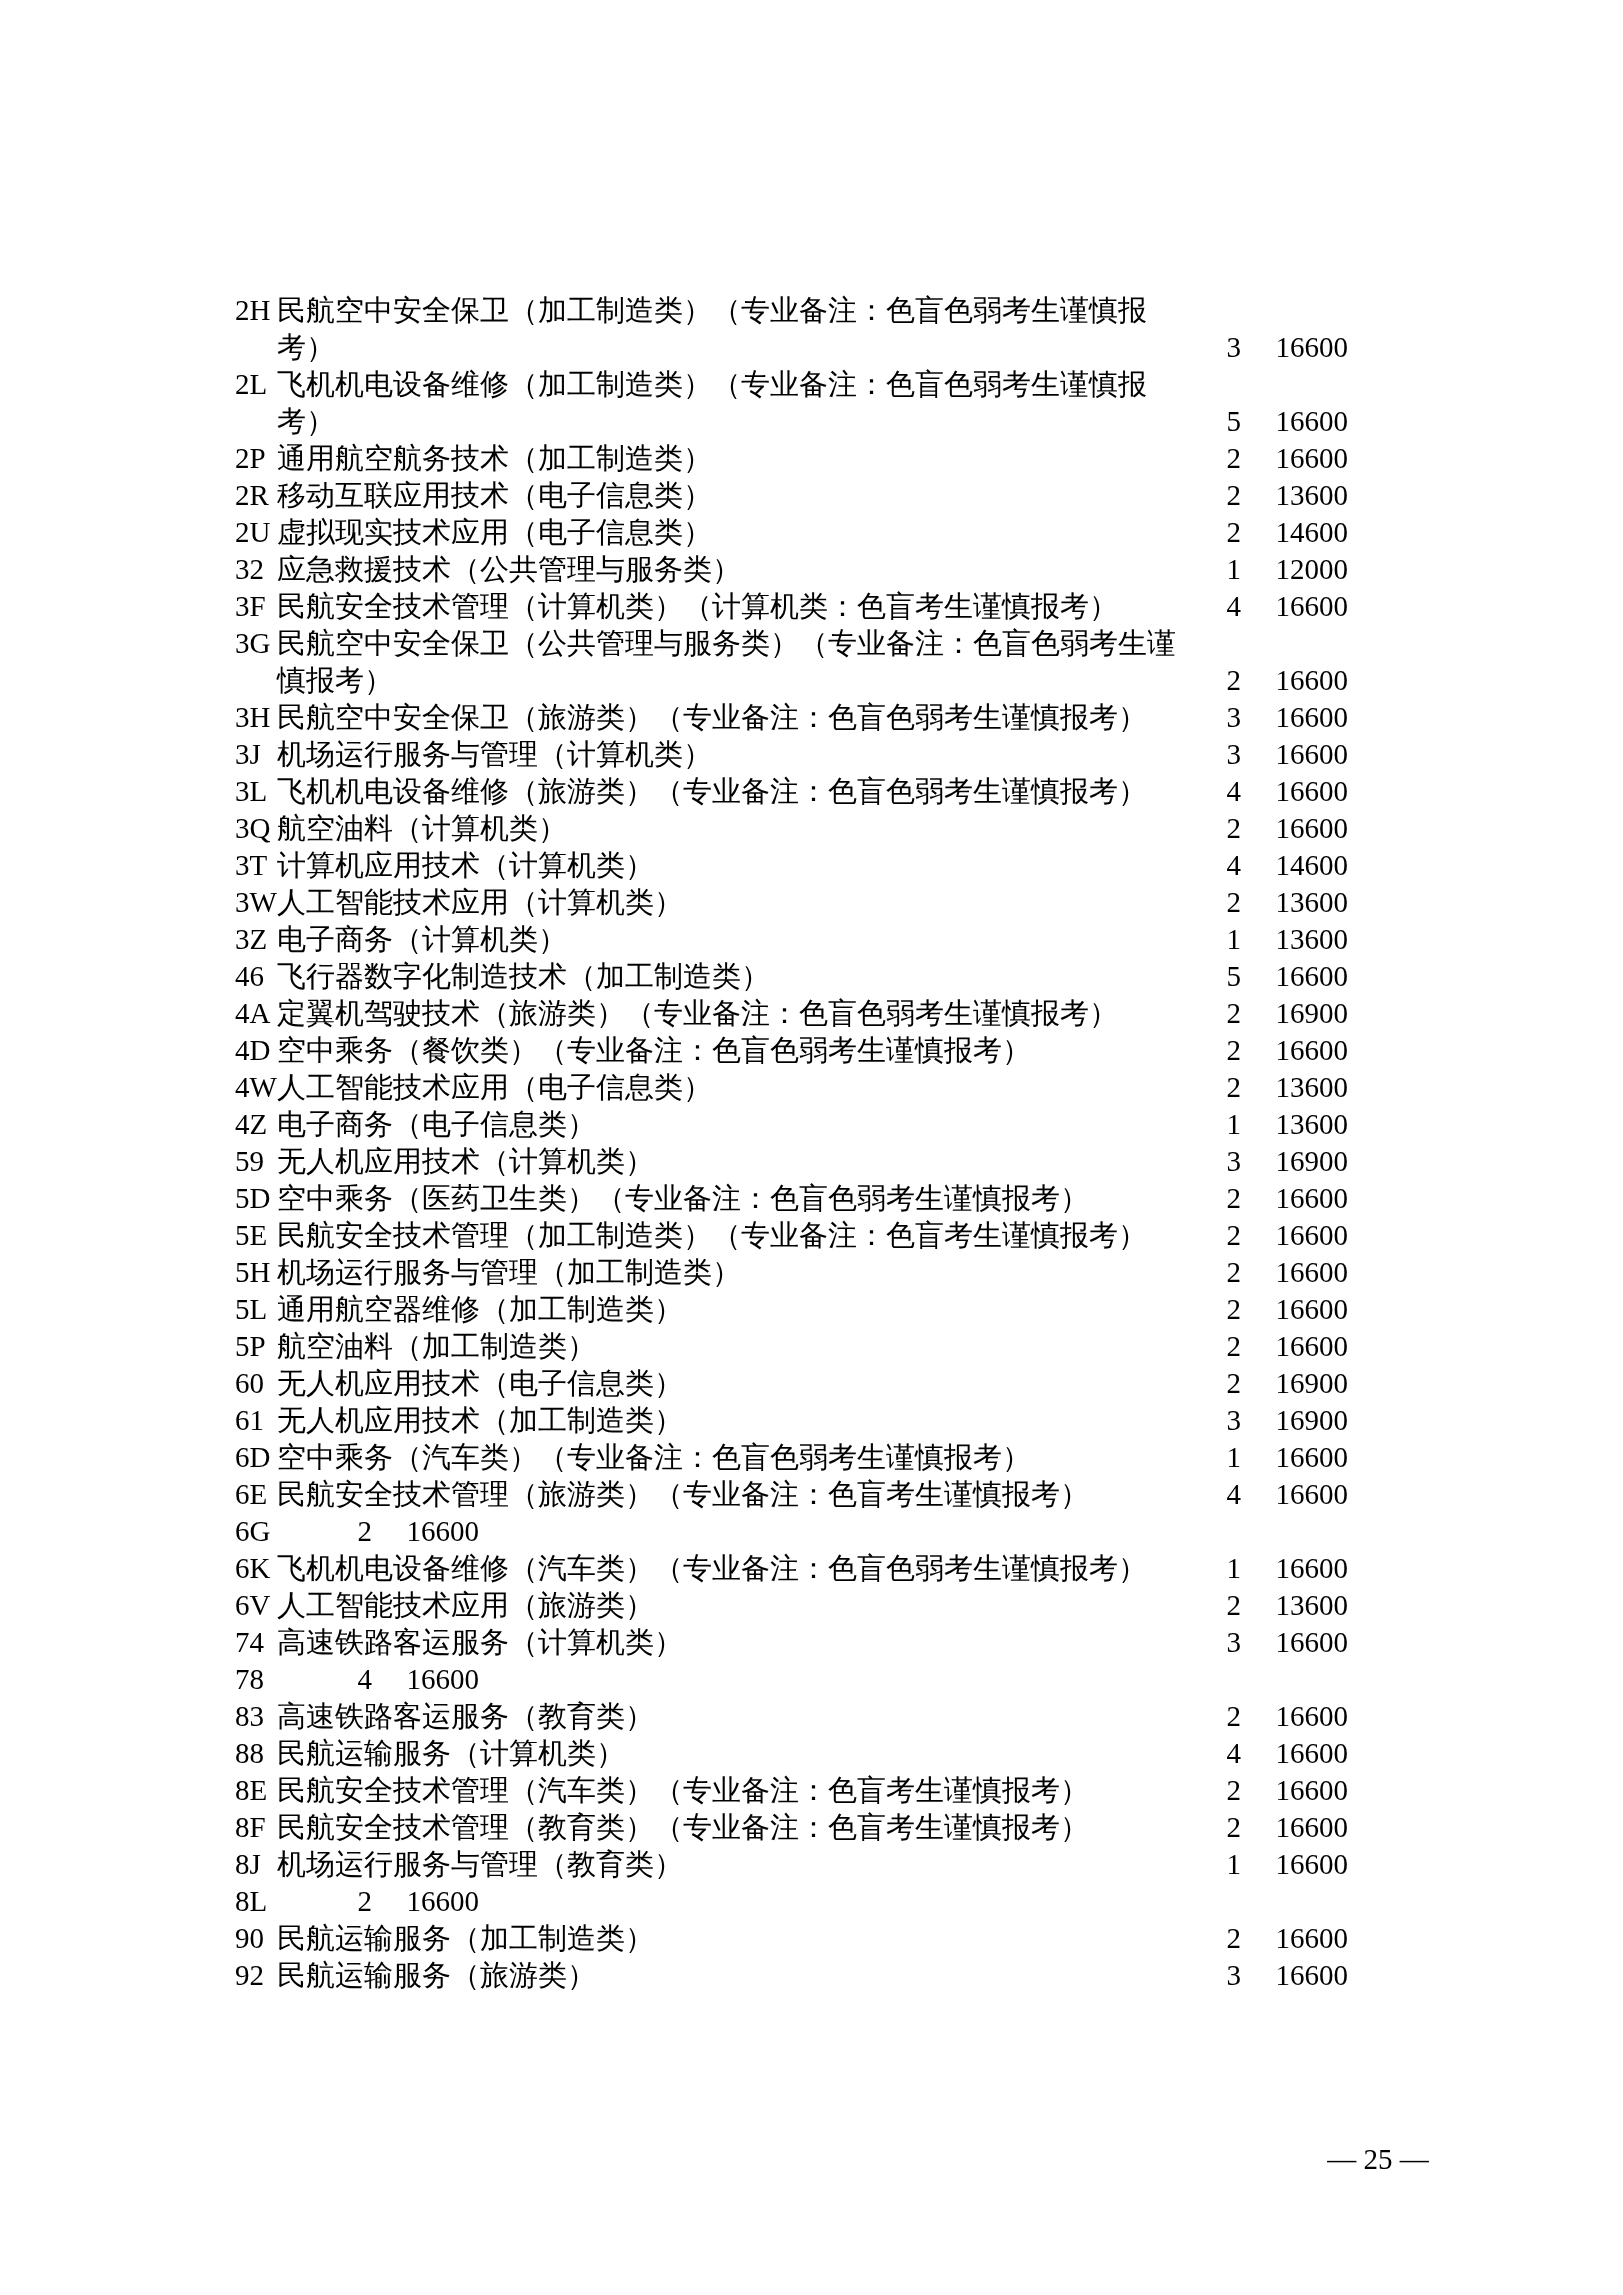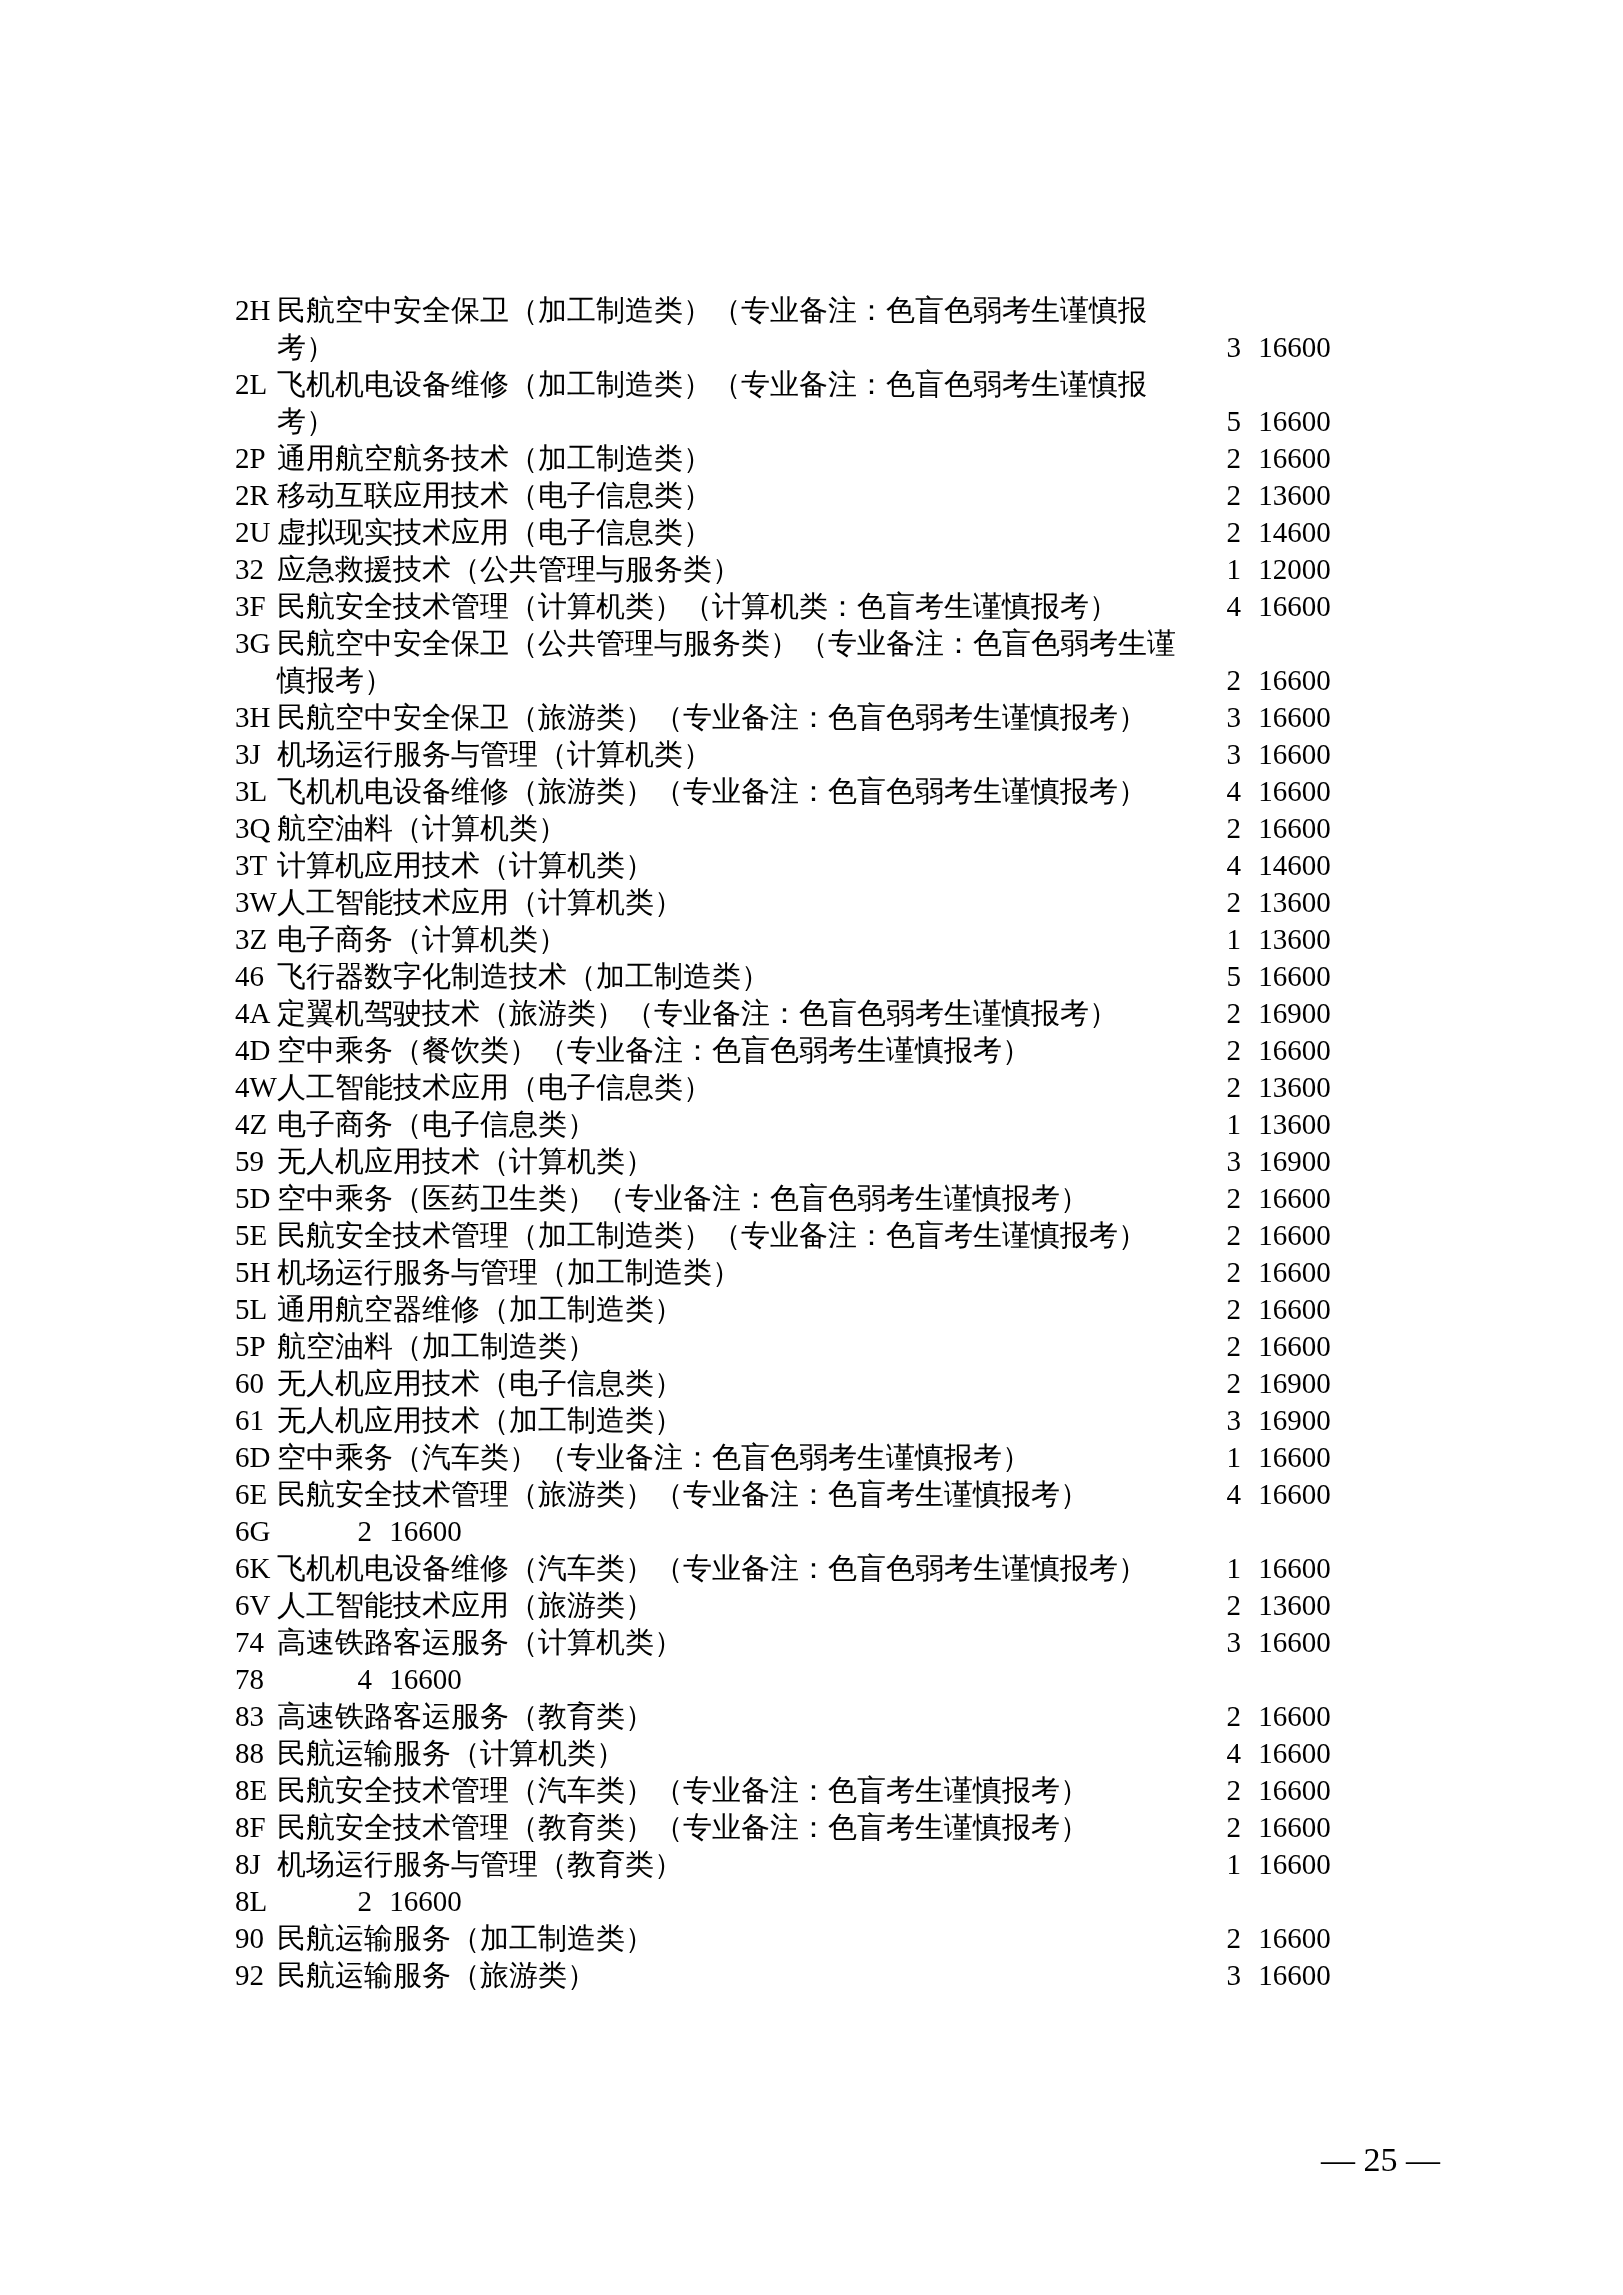--- a/index.html
+++ b/index.html
@@ -35,29 +35,29 @@
     width: 869px;
     white-space: pre;   
     overflow: visible;
   }
   .count {
     width: 95px;
     text-align: right;
   }
   .fee {
     width: 107px;
-    text-align: center;
+    text-align: right;
   }
   .footer {
     position: absolute;
     left: 1276px;
     top: 2104px;
     width: 175px;
     text-align: center;
-    font-size: 34px;
+    font-size: 29px;
     line-height: 37px;
     white-space: pre;
   }
 </style>
 </head>
 <body>
 
 <div class="page">
   <div class="rows" id="rows">
   <div class="row">

